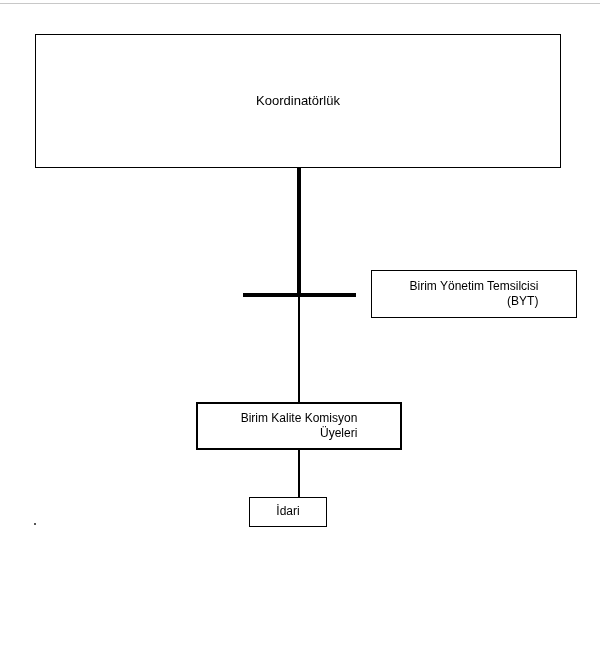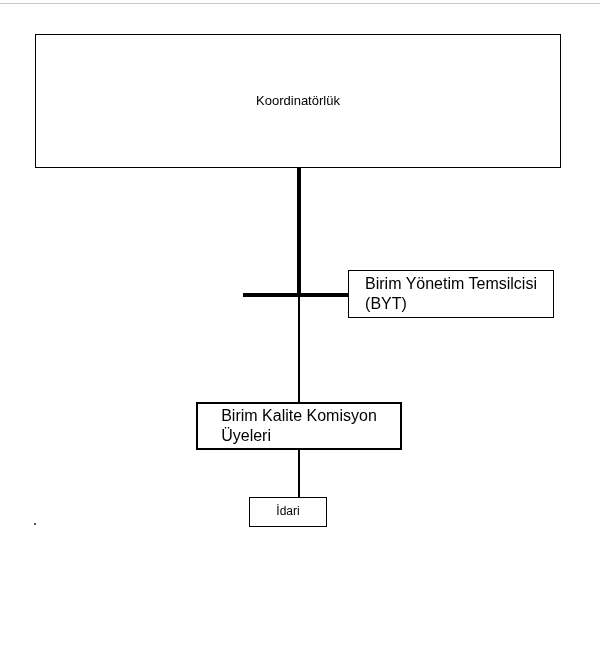--- a/index.html
+++ b/index.html
@@ -33,21 +33,21 @@
 
   
   .node {
     position: absolute;
     box-sizing: border-box;
     background: #ffffff;
     border: 1px solid #000000;
     display: flex;
     align-items: center;
     justify-content: center;
-    text-align: left;
+    text-align: right;
     color: #000000;
     z-index: 3;
   }
   .node .label {
     display: block;
     line-height: 1.28;
     white-space: pre-line;
   }
 
   
@@ -65,36 +65,36 @@
     left: 37px;
     top: 270px;
     width: 206px;
     height: 48px;
     border-width: 2px;
     font-size: 12px;
   }
 
   
   #node-byt {
-    left: 348px;
+    left: 371px;
     top: 270px;
     width: 206px;
     height: 48px;
     border-width: 1px;
-    font-size: 16px;
+    font-size: 12px;
   }
 
   
   #node-komisyon {
     left: 196px;
     top: 402px;
     width: 206px;
     height: 48px;
     border-width: 2px;
-    font-size: 16px;
+    font-size: 12px;
   }
 
   
   #node-idari {
     left: 249px;
     top: 497px;
     width: 78px;
     height: 30px;
     border-width: 1px;
     font-size: 12px;

